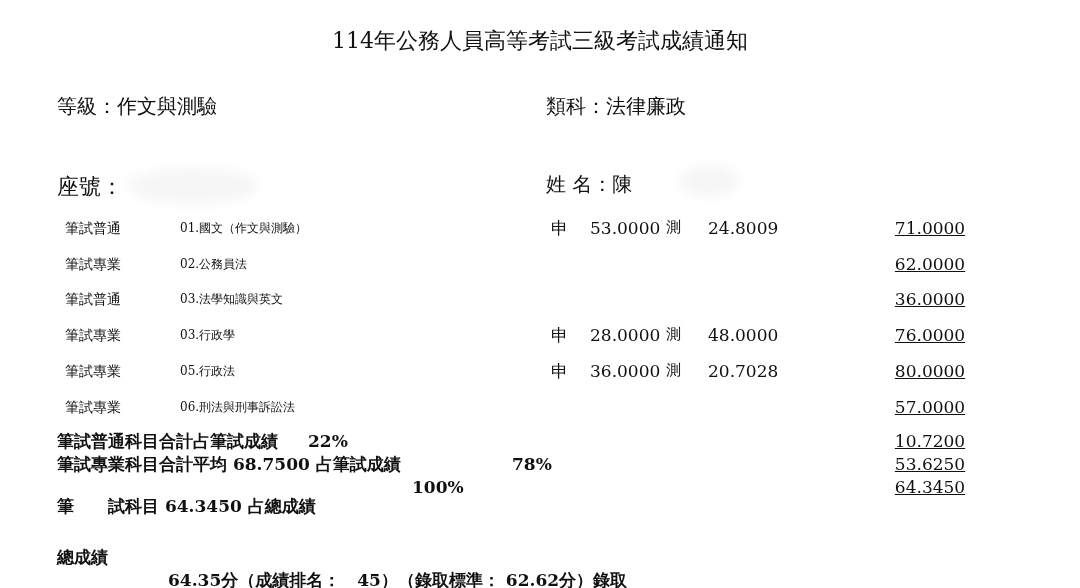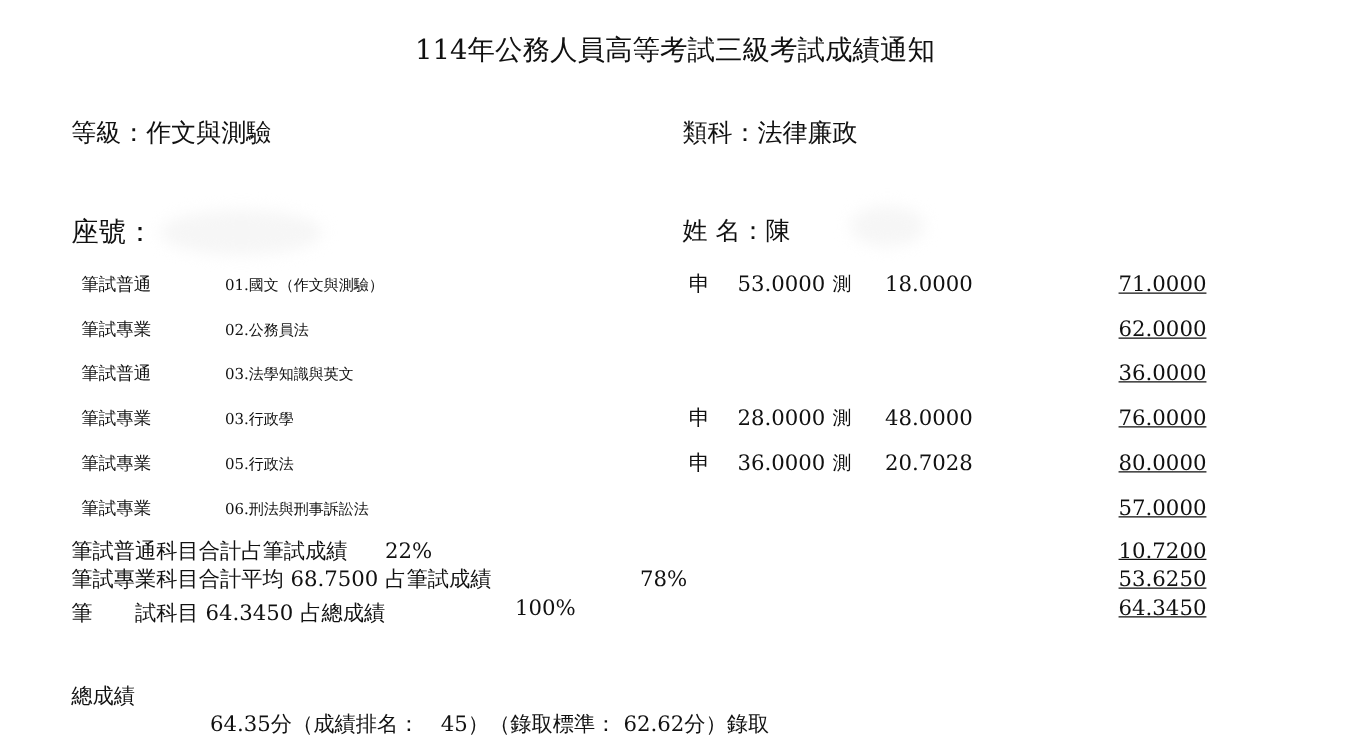--- a/index.html
+++ b/index.html
@@ -8,21 +8,21 @@
     font-family: "DejaVu Serif", "Liberation Serif", serif;
     color: #111111;
   }
   .abs { position: absolute; white-space: pre; line-height: 1; }
   .title { top: 30px; left: 0; width: 1080px; text-align: center; font-size: 22px; }
   .hdr { font-size: 20px; }
   .cat { font-size: 14px; }
   .subj { font-size: 12px; }
   .cell { font-size: 17px; }
   .num { font-size: 17px; text-align: center; width: 120px; text-decoration: underline; }
-  .sum { font-size: 17px; }
+  .sum { font-size: 17px; font-weight: bold; }
   .blur {
     position: absolute; background: #f6f6f6; border-radius: 50%;
     filter: blur(6px);
   }
 </style>
 </head>
 <body>
 
 <div class="abs title">114年公務人員高等考試三級考試成績通知</div>
 
@@ -34,21 +34,21 @@
 
 <div class="abs hdr" style="top:174px; left:546px;"><span>姓 名：</span><span>陳</span></div>
 <div class="blur" style="top:165px; left:680px; width:60px; height:32px;"></div>
 
 <div id="subjects">
     <div class="abs cat" style="top:221px; left:65px;">筆試普通</div>
     <div class="abs subj" style="top:222px; left:180px;">01.國文（作文與測驗）</div>
     <div class="abs cell" style="top:220px; left:551px;">申</div>
     <div class="abs cell" style="top:220px; left:590px;">53.0000</div>
     <div class="abs cell" style="top:220px; left:666px; font-size:15px;">測</div>
-    <div class="abs cell" style="top:220px; left:708px;">18.0000</div>
+    <div class="abs cell" style="top:220px; left:708px;">24.8009</div>
     <div class="abs num" style="top:220px; left:870px;">71.0000</div>
     <div class="abs cat" style="top:257px; left:65px;">筆試專業</div>
     <div class="abs subj" style="top:258px; left:180px;">02.公務員法</div>
     <div class="abs cell" style="top:256px; left:551px;"></div>
     <div class="abs cell" style="top:256px; left:590px;"></div>
     <div class="abs cell" style="top:256px; left:666px; font-size:15px;"></div>
     <div class="abs cell" style="top:256px; left:708px;"></div>
     <div class="abs num" style="top:256px; left:870px;">62.0000</div>
     <div class="abs cat" style="top:292px; left:65px;">筆試普通</div>
     <div class="abs subj" style="top:293px; left:180px;">03.法學知識與英文</div>
@@ -80,19 +80,19 @@
     <div class="abs num" style="top:399px; left:870px;">57.0000</div>
   </div>
 
 <div id="summary">
     <div class="abs sum" style="top:433px; left:57px;">筆試普通科目合計占筆試成績</div>
     <div class="abs sum" style="top:433px; left:308px;">22%</div>
     <div class="abs num" style="top:433px; left:870px;">10.7200</div>
     <div class="abs sum" style="top:456px; left:57px;">筆試專業科目合計平均 68.7500 占筆試成績</div>
     <div class="abs sum" style="top:456px; left:512px;">78%</div>
     <div class="abs num" style="top:456px; left:870px;">53.6250</div>
-    <div class="abs sum" style="top:483px; left:57px;">筆　　試科目 64.3450 占總成績</div>
+    <div class="abs sum" style="top:498px; left:57px;">筆　　試科目 64.3450 占總成績</div>
     <div class="abs sum" style="top:479px; left:412px;">100%</div>
     <div class="abs num" style="top:479px; left:870px;">64.3450</div>
   </div>
 
 <div class="abs sum" style="top:549px; left:57px;">總成績</div>
 <div class="abs sum" style="top:572px; left:168px;text-align:right;">64.35分（成績排名：　45）（錄取標準： 62.62分）錄取</div>
 
 </body></html>

